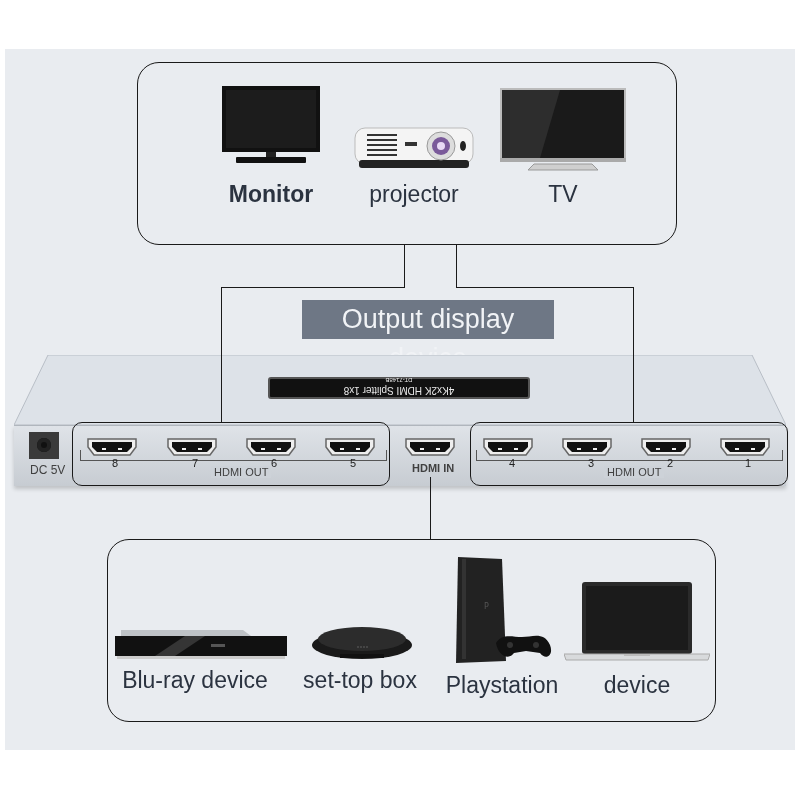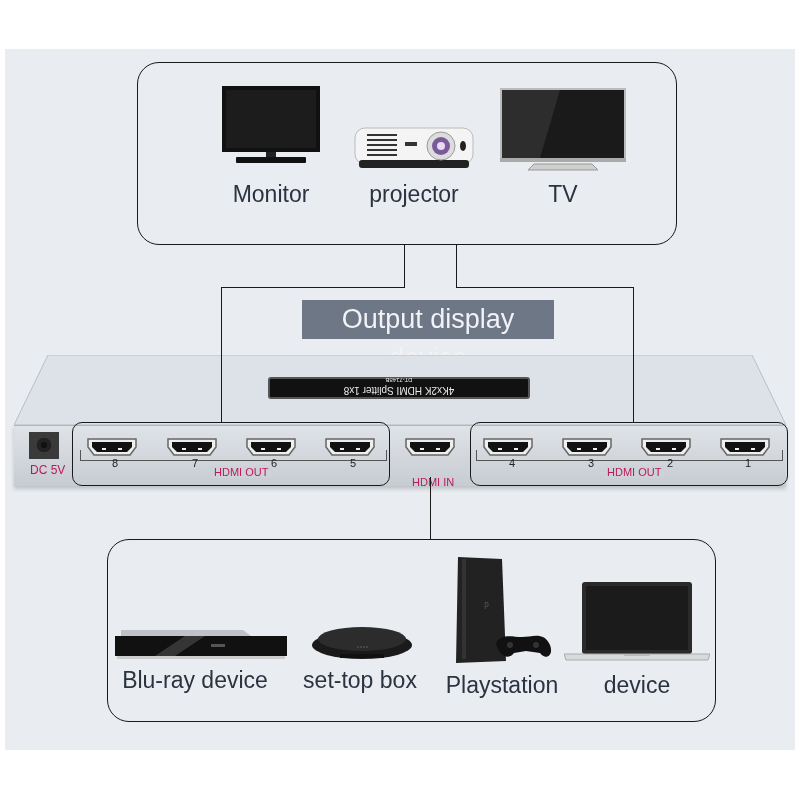--- a/index.html
+++ b/index.html
@@ -10,41 +10,41 @@
   .label { position: absolute; color: #2b3340; font-size: 23px; text-align: center; white-space: nowrap; }
   .tag { position: absolute; left: 302px; top: 300px; width: 252px; height: 39px; background: #6e7785; color: #f1f3f6; font-size: 27px; line-height: 39px; text-align: center; }
 
   
   .dev-top { position: absolute; left: 14px; top: 355px; width: 772px; height: 70px; }
   .dev-front { position: absolute; left: 14px; top: 425px; width: 772px; height: 60px; background: linear-gradient(#dfe3e8, #c7ccd2); border-top: 1px solid #b0b6bd; box-shadow: 0 3px 4px rgba(0,0,0,0.18); }
   .nameplate { position: absolute; left: 268px; top: 377px; width: 262px; height: 22px; background: #111; border: 2px solid #555; border-radius: 3px; color: #e8e8e8; font-size: 10px; line-height: 10px; text-align: center; transform: rotate(180deg); box-sizing: border-box; padding-top: 2px; }
   .nameplate .model { font-size: 6px; display:block; }
   .dc { position: absolute; left: 29px; top: 432px; width: 30px; height: 27px; background: #3a3a3a; }
   .dc::after { content: ""; position: absolute; left: 8px; top: 6px; width: 14px; height: 14px; border-radius: 50%; background: #111; box-shadow: inset 0 0 0 4px #222; }
-  .small { position: absolute; font-size: 11px; color: #be185d; white-space: nowrap; }
+  .small { position: absolute; font-size: 11px; color: #404040; white-space: nowrap; }
   .port { position: absolute; width: 52px; height: 20px; }
   .portnum { position: absolute; font-size: 11px; color: #222; }
   .bracket { position: absolute; border: 1px solid #555; border-top: none; height: 10px; }
 
   .img { position: absolute; }
 </style>
 </head>
 <body>
 
 <div class="panel"></div>
 
 <div class="box" style="left:137px; top:62px; width:540px; height:183px;"></div>
 
 <svg class="img" style="left:220px; top:86px;" width="102" height="78" viewBox="0 0 102 78">
   <rect x="2" y="0" width="98" height="66" fill="#111"></rect>
   <rect x="6" y="4" width="90" height="58" fill="#1c1c1c"></rect>
   <rect x="46" y="66" width="10" height="6" fill="#222"></rect>
   <rect x="16" y="71" width="70" height="6" rx="1" fill="#111"></rect>
 </svg>
-<div class="label" style="left:220px; top:181px; width:102px;">Monitor</div>
+<div class="label" style="left:220px; top:181px; width:102px;font-weight:bold;">Monitor</div>
 
 <svg class="img" style="left:353px; top:122px;" width="122" height="50" viewBox="0 0 122 50">
   <rect x="2" y="6" width="118" height="36" rx="10" fill="#f4f4f4" stroke="#bbb"></rect>
   <rect x="6" y="38" width="110" height="8" rx="3" fill="#222"></rect>
   <g fill="#333">
     <rect x="14" y="12" width="30" height="2"></rect>
       <rect x="14" y="17" width="30" height="2"></rect>
     <rect x="14" y="22" width="30" height="2"></rect>
       <rect x="14" y="27" width="30" height="2"></rect>
     <rect x="14" y="32" width="30" height="2"></rect>
@@ -122,21 +122,21 @@
     <div class="portnum" style="left: 350px; top: 457px;">5</div>
   </div>
 <div class="small" style="left:211px; top:466px; background:#cdd2d8; padding:0 3px;">HDMI OUT</div>
 
 <svg class="port" style="left:404px; top:437px;" viewBox="0 0 52 20">
   <polygon points="2,2 50,2 50,10 44,18 8,18 2,10" fill="#eee" stroke="#666" stroke-width="1.5"></polygon>
   <polygon points="6,5 46,5 46,10 41,15 11,15 6,10" fill="#111"></polygon>
   <rect x="16" y="11" width="4" height="2" fill="#eee"></rect>
     <rect x="32" y="11" width="4" height="2" fill="#eee"></rect>
 </svg>
-<div class="small" style="left:412px; top:476px;">HDMI IN</div>
+<div class="small" style="left:412px; top:462px;font-weight:bold;">HDMI IN</div>
 <div class="line" style="left:430px; top:477px; width:1px; height:62px;"></div>
 
 <div class="box" style="left:470px; top:422px; width:318px; height:64px; border-radius:10px; z-index:3;"></div>
 <div class="bracket" style="left:476px; top:450px; width:305px; height:10px;"></div>
 <div id="right-ports">
     <svg class="port" viewBox="0 0 52 20" style="left: 482px; top: 437px;">
       <polygon points="2,2 50,2 50,10 44,18 8,18 2,10" fill="#eee" stroke="#666" stroke-width="1.5"></polygon>
       <polygon points="6,5 46,5 46,10 41,15 11,15 6,10" fill="#111"></polygon>
       <rect x="16" y="11" width="4" height="2" fill="#eee"></rect>
       <rect x="32" y="11" width="4" height="2" fill="#eee"></rect>

